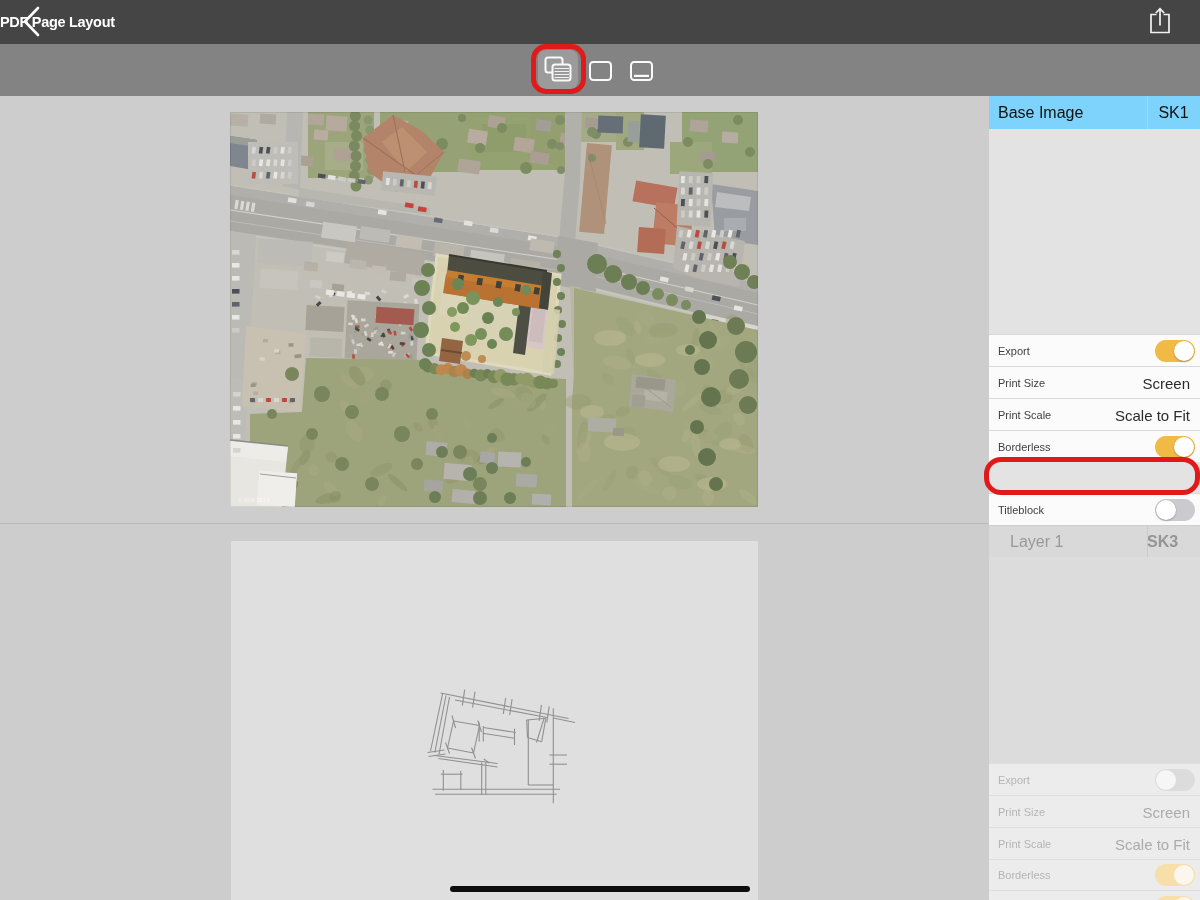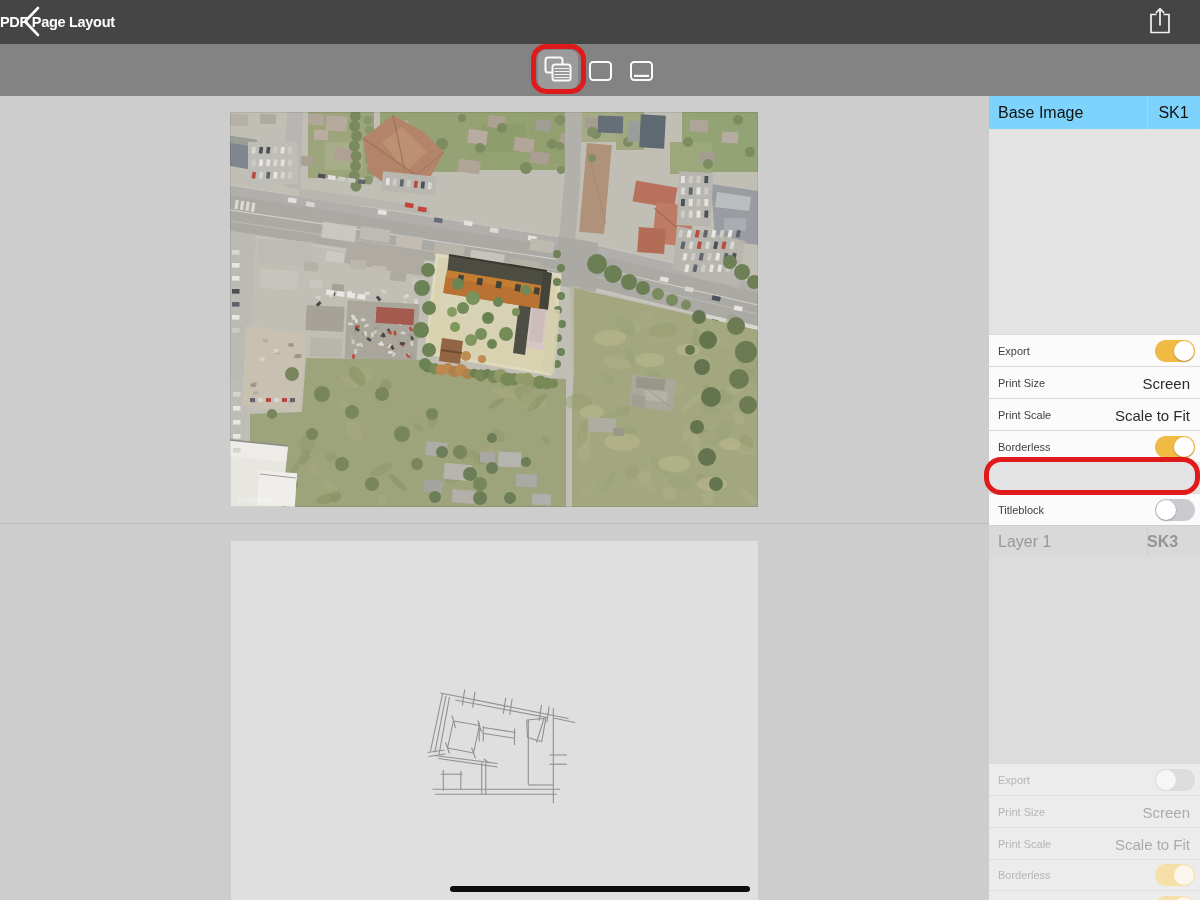--- a/index.html
+++ b/index.html
@@ -725,21 +725,21 @@
       </div>
     </div>
     <div class="row" style="top:397px;height:32px">
       <span class="rlabel">Titleblock</span>
       <div class="tog off">
         <div class="knob"></div>
       </div>
     </div>
 
     <div class="abs" style="left:0;top:429px;width:211px;height:32px;background:#d9d9d9;border-top:1px solid #cfcfcf;box-sizing:border-box">
-      <div class="abs" style="left:9px;top:0;height:31px;line-height:31px;font-size:16px;color:#999999">Layer 1</div>
+      <div class="abs" style="left:21px;top:0;height:31px;line-height:31px;font-size:16px;color:#999999">Layer 1</div>
       <div class="abs" style="left:158px;top:0;width:1px;height:31px;background:#cccccc"></div>
       <div class="abs" style="left:158px;top:0;width:53px;height:31px;line-height:31px;text-align:left;font-size:16px;font-weight:bold;color:#959595">SK3</div>
     </div>
     <div class="abs" style="left:0;top:461px;width:211px;height:206px;background:#dcdcdc"></div>
 
     <div class="row" style="top:667px;height:32px;background:#ececec;border-top-color:#dedede">
       <span class="rlabel" style="color:#b5b5b5">Export</span>
       <div class="tog off" style="background:#dcdcdc">
         <div class="knob" style="background:#f6f6f6;box-shadow:none"></div>
       </div>

